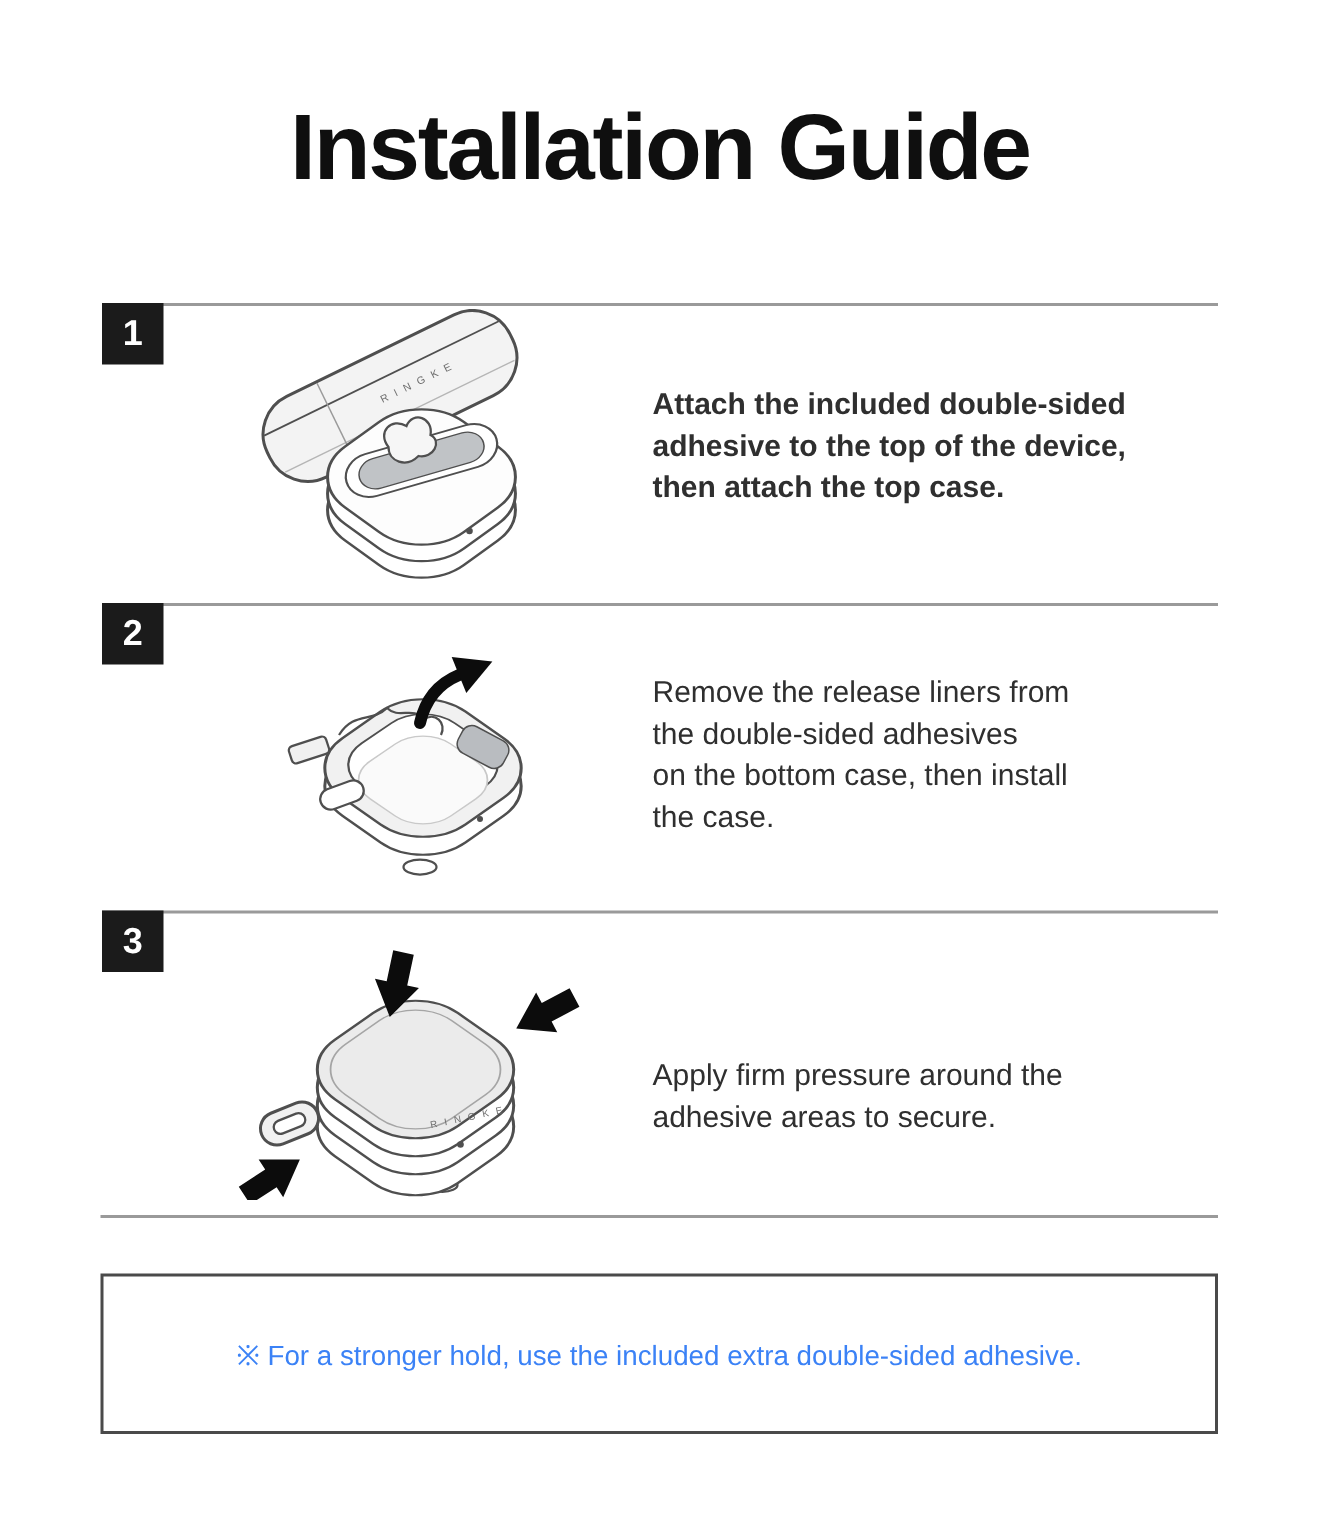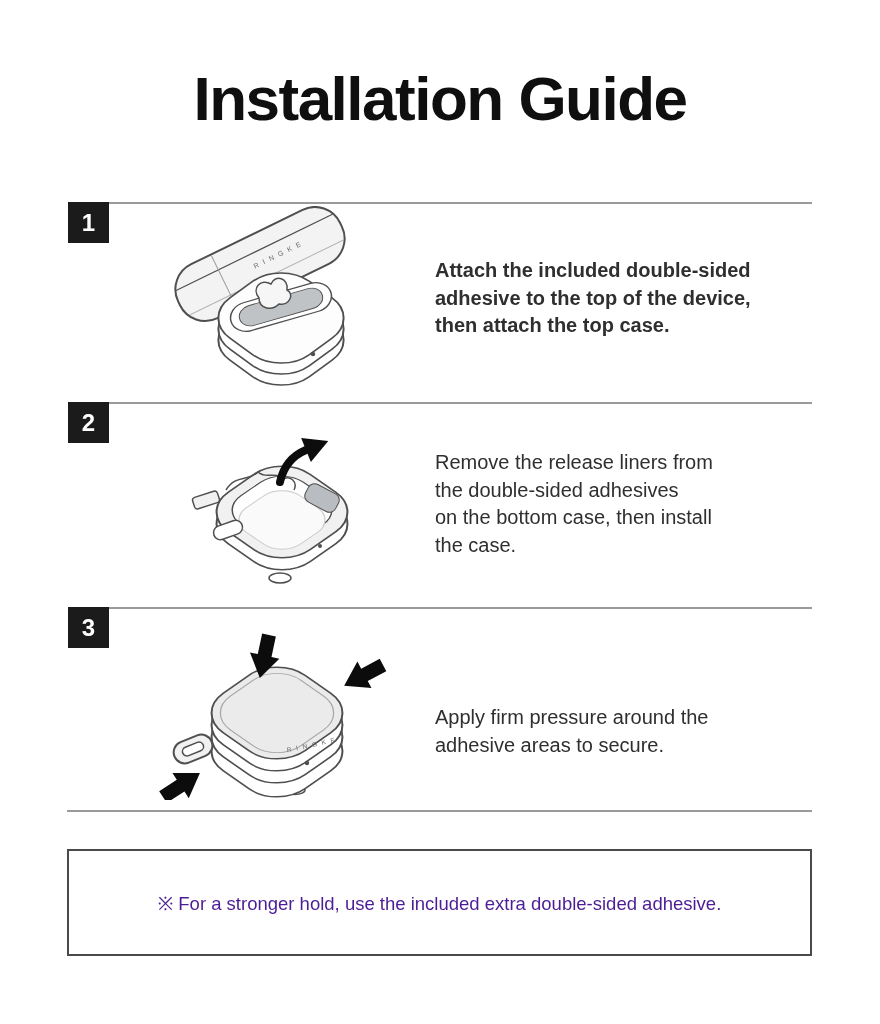--- a/index.html
+++ b/index.html
@@ -31,21 +31,21 @@
   .illus { position:absolute; }
   #il1 { left:163px; top:206px; }
   #il2 { left:172px; top:428px; }
   #il3 { left:157px; top:621px; }
   .divider { position:absolute; left:67px; top:810px; width:745px; border-top:2px solid #9a9a9a; }
   .note-box {
     position:absolute; left:67px; top:849px; width:745px; height:107px;
     border:2px solid #4a4a4a; box-sizing:border-box;
     display:flex; align-items:center; justify-content:center;
   }
-  .note-text { font-size:18.5px; color:#4c1d95; text-align:center; }
+  .note-text { font-size:18.5px; color:#3b82f6; text-align:center; }
   svg { display:block; }
 </style>
 </head>
 <body>
 
 <div class="page">
 
   <div class="title">Installation Guide</div>
 
   <div class="step" id="step1">

